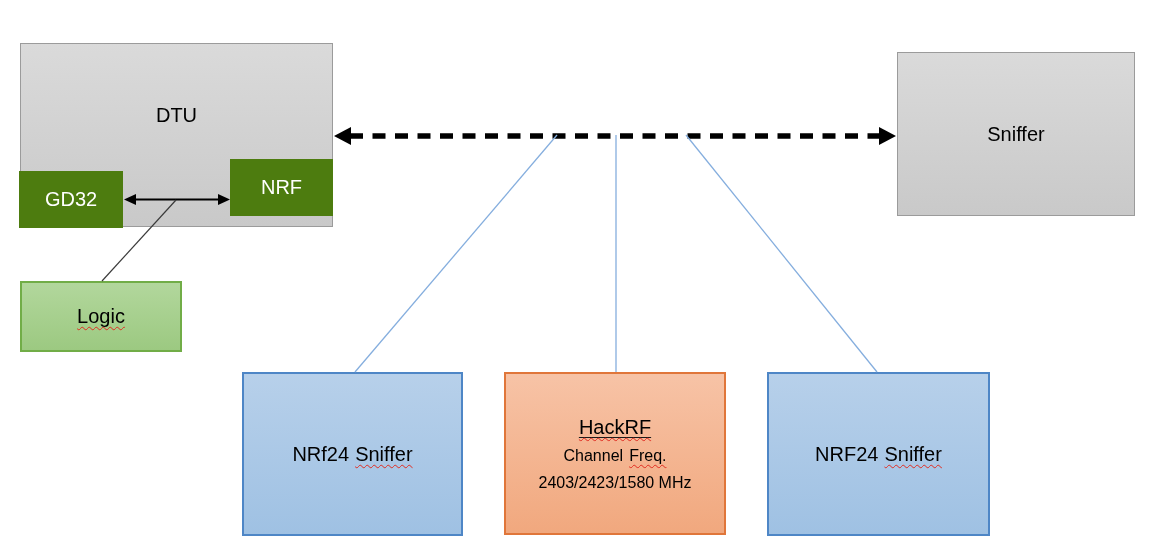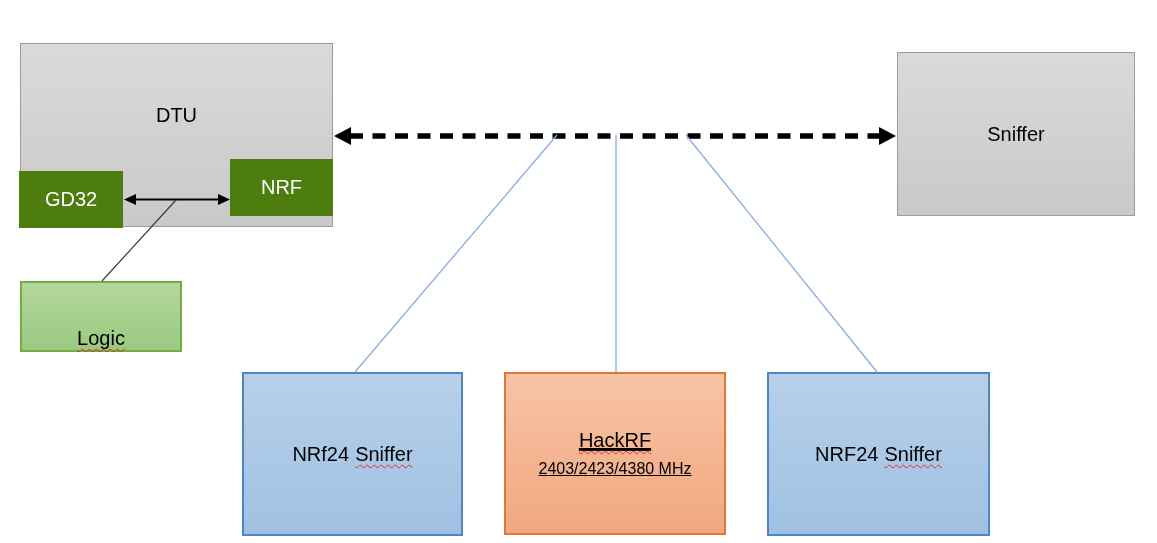--- a/index.html
+++ b/index.html
@@ -7,22 +7,22 @@
     position:relative; width:1157px; height:531px; background:#ffffff;
     font-family:"Liberation Sans", sans-serif; color:#000; overflow:hidden;margin-top:19px;
   }
   .node {
     position:absolute; box-sizing:border-box;
     display:flex; flex-direction:column; align-items:center; justify-content:center;
     text-align:center; white-space:pre;
   }
   .gray   { background:linear-gradient(#dadada,#c9c9c9); border:1px solid #9b9b9b; }
   .blue   { background:linear-gradient(#b7d0ea,#9fc1e3); border:2px solid #4e86c6;text-align:right; }
-  .orange { background:linear-gradient(#f7c3a6,#f1a87e); border:2px solid #e0763a;text-decoration:underline; }
-  .green  { background:linear-gradient(#b2d79c,#9cc981); border:2px solid #71ad47;justify-content:flex-end; }
+  .orange { background:linear-gradient(#f7c3a6,#f1a87e); border:2px solid #e0763a; }
+  .green  { background:linear-gradient(#b2d79c,#9cc981); border:2px solid #71ad47; }
   .chip {
     position:absolute; box-sizing:border-box; background:#4d7c0f; color:#fff;
     display:flex; align-items:center; justify-content:center; font-size:20px;
   }
   .fs20 { font-size:20px; }
   .fs16 { font-size:16px; }
   .lh33 { line-height:33px; }
   .lh30 { line-height:30px; }
   .lh27 { line-height:27px; }
   .squiggle {
@@ -62,21 +62,22 @@
   <div class="node gray fs20 lh33" style="left:897px; top:33px; width:238px; height:164px;">
     <div>Sniffer</div>
   </div>
 
   <div class="node blue fs20 lh30" style="left:242px; top:353px; width:221px; height:164px;">
     <div><span>NRf24</span><span class="squiggle gap">Sniffer</span></div>
   </div>
 
   <div class="node orange" style="left:504px; top:353px; width:222px; height:163px;">
     <div class="fs20 lh30"><span class="blackline"><span class="squiggle">HackRF</span></span></div>
-    <div class="fs16 lh27">2403/2423/4380 MHz</div>
+    <div class="fs16 lh27"><span>Channel</span><span class="squiggle gap">Freq.</span></div>
+    <div class="fs16 lh27">2403/2423/1580 MHz</div>
   </div>
 
   <div class="node blue fs20 lh30" style="left:767px; top:353px; width:223px; height:164px;">
     <div><span>NRF24</span><span class="squiggle gap">Sniffer</span></div>
   </div>
 
   <svg class="overlay" width="1157" height="543" viewBox="0 0 1157 543">
 
     <g>
       <line x1="350" y1="117" x2="880" y2="117" stroke="#000000" stroke-width="5.5" stroke-dasharray="13 9.5"></line>

